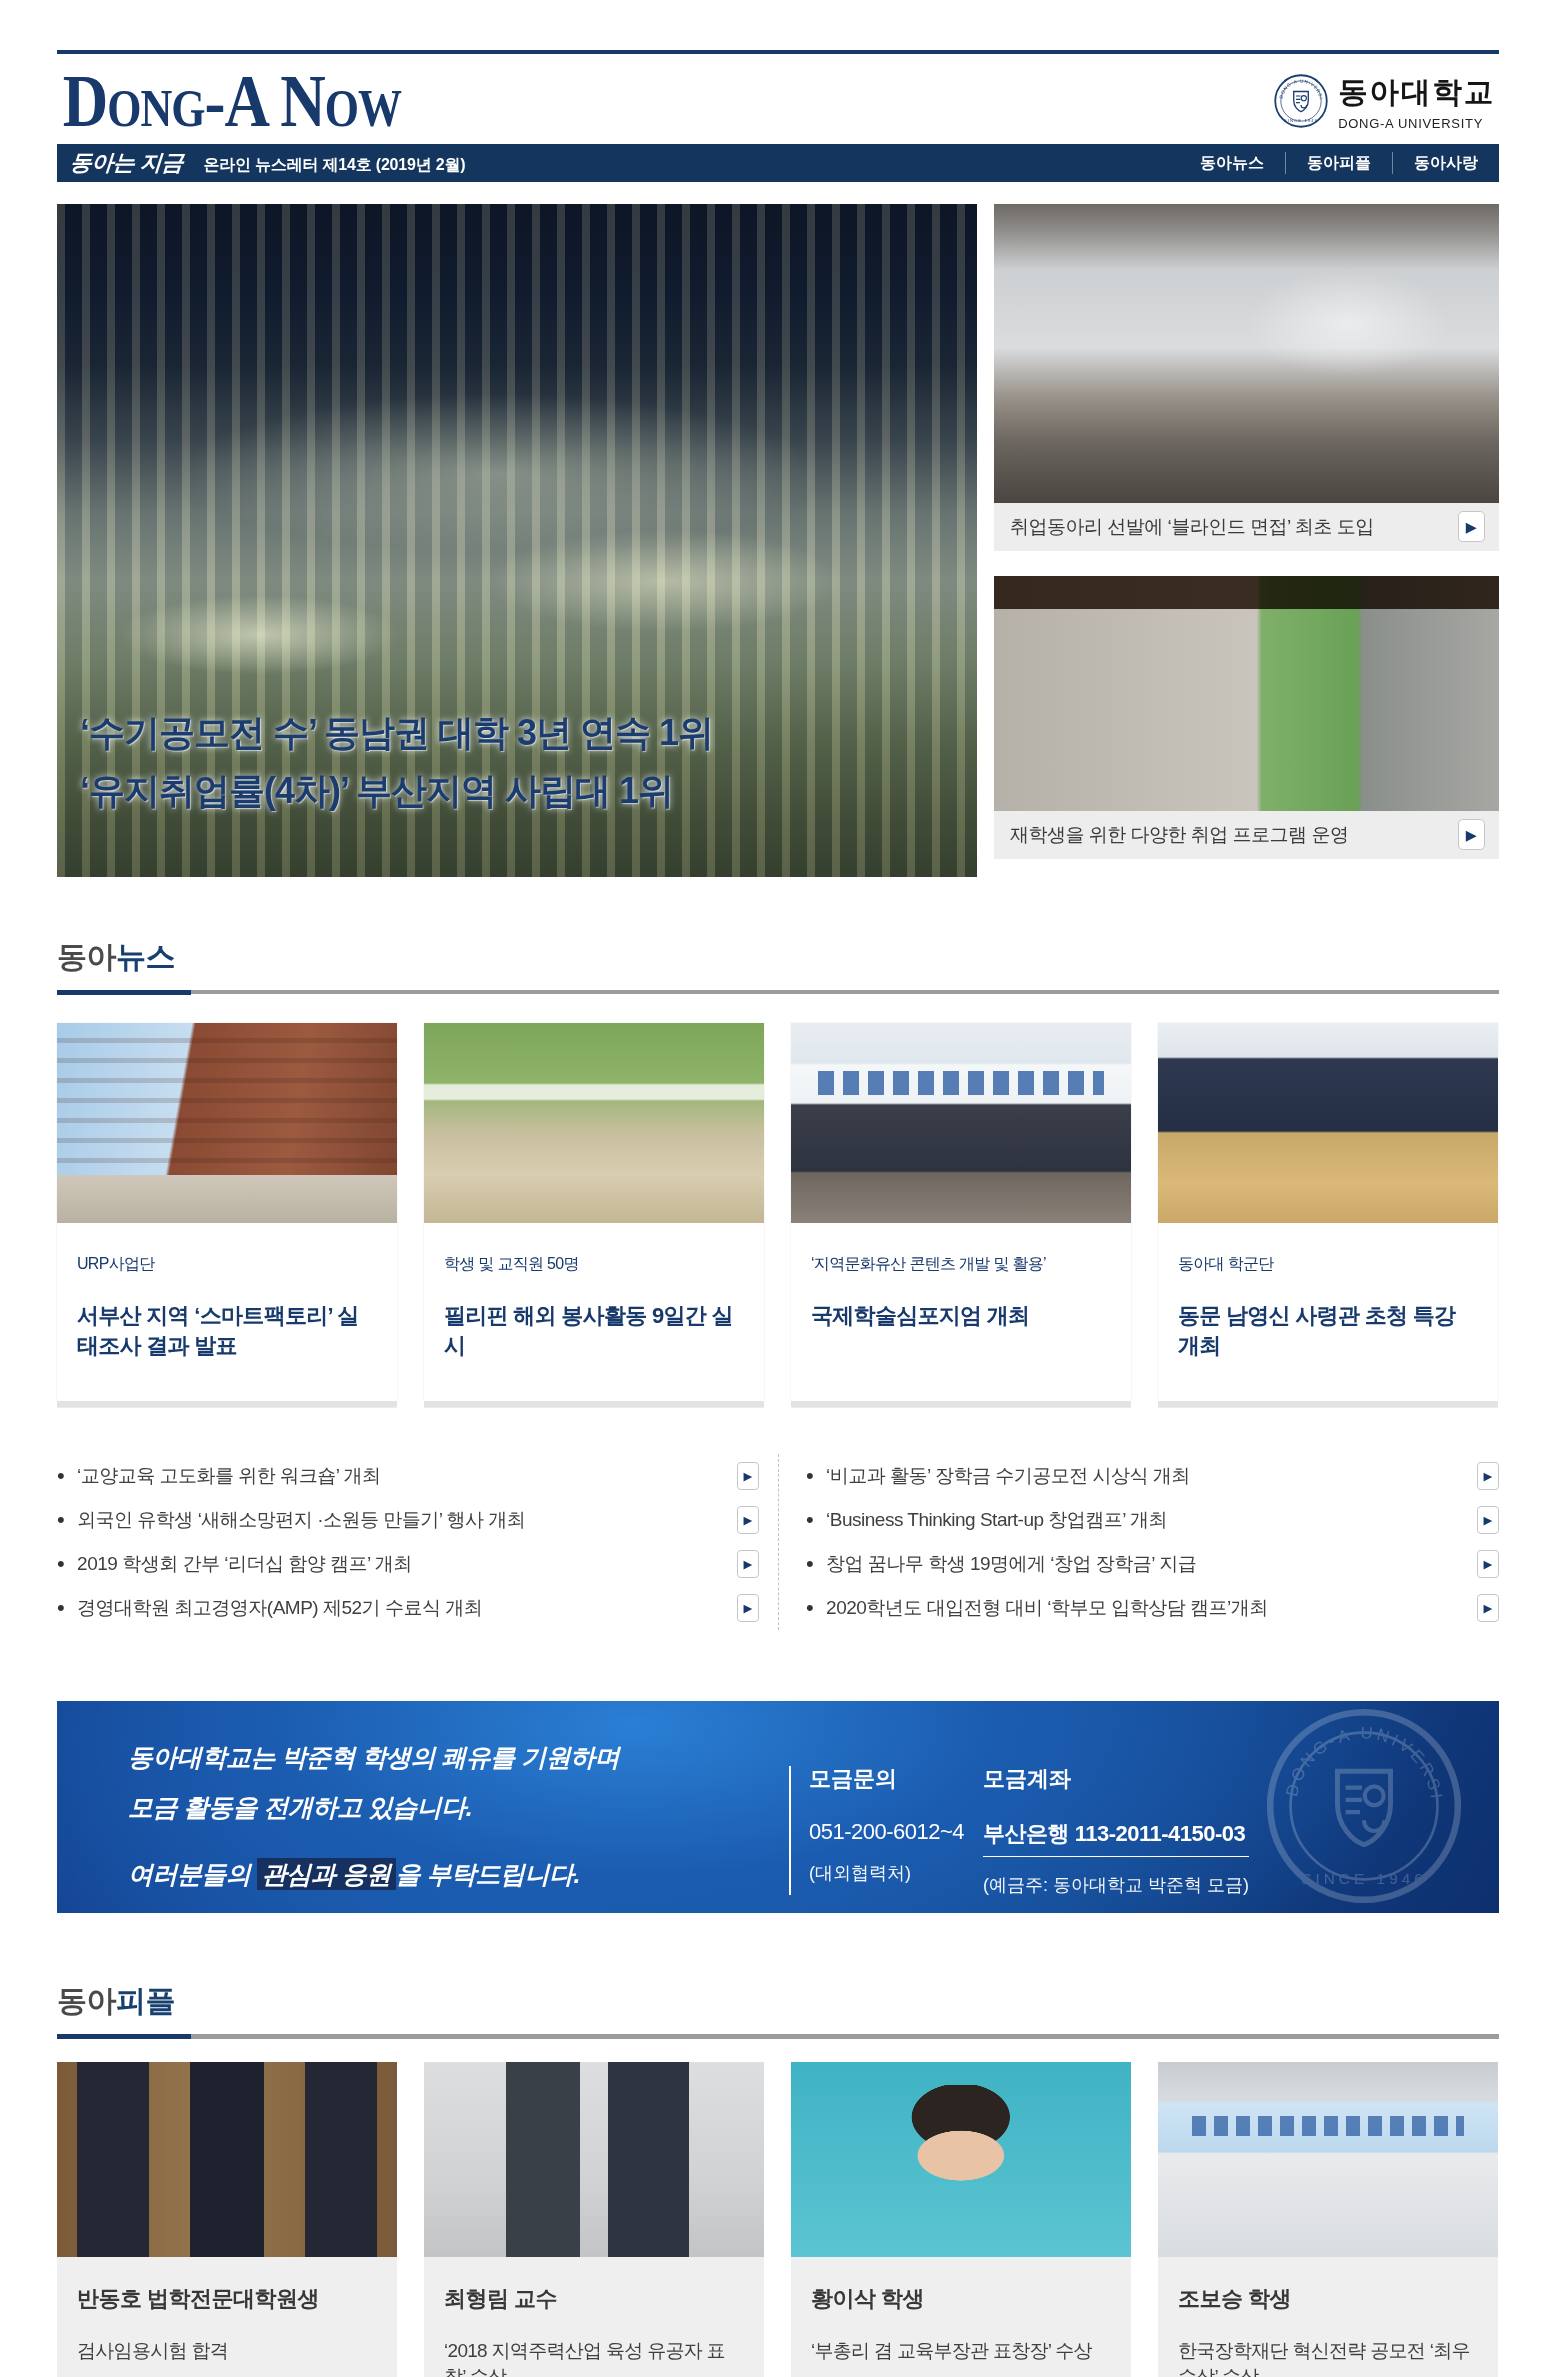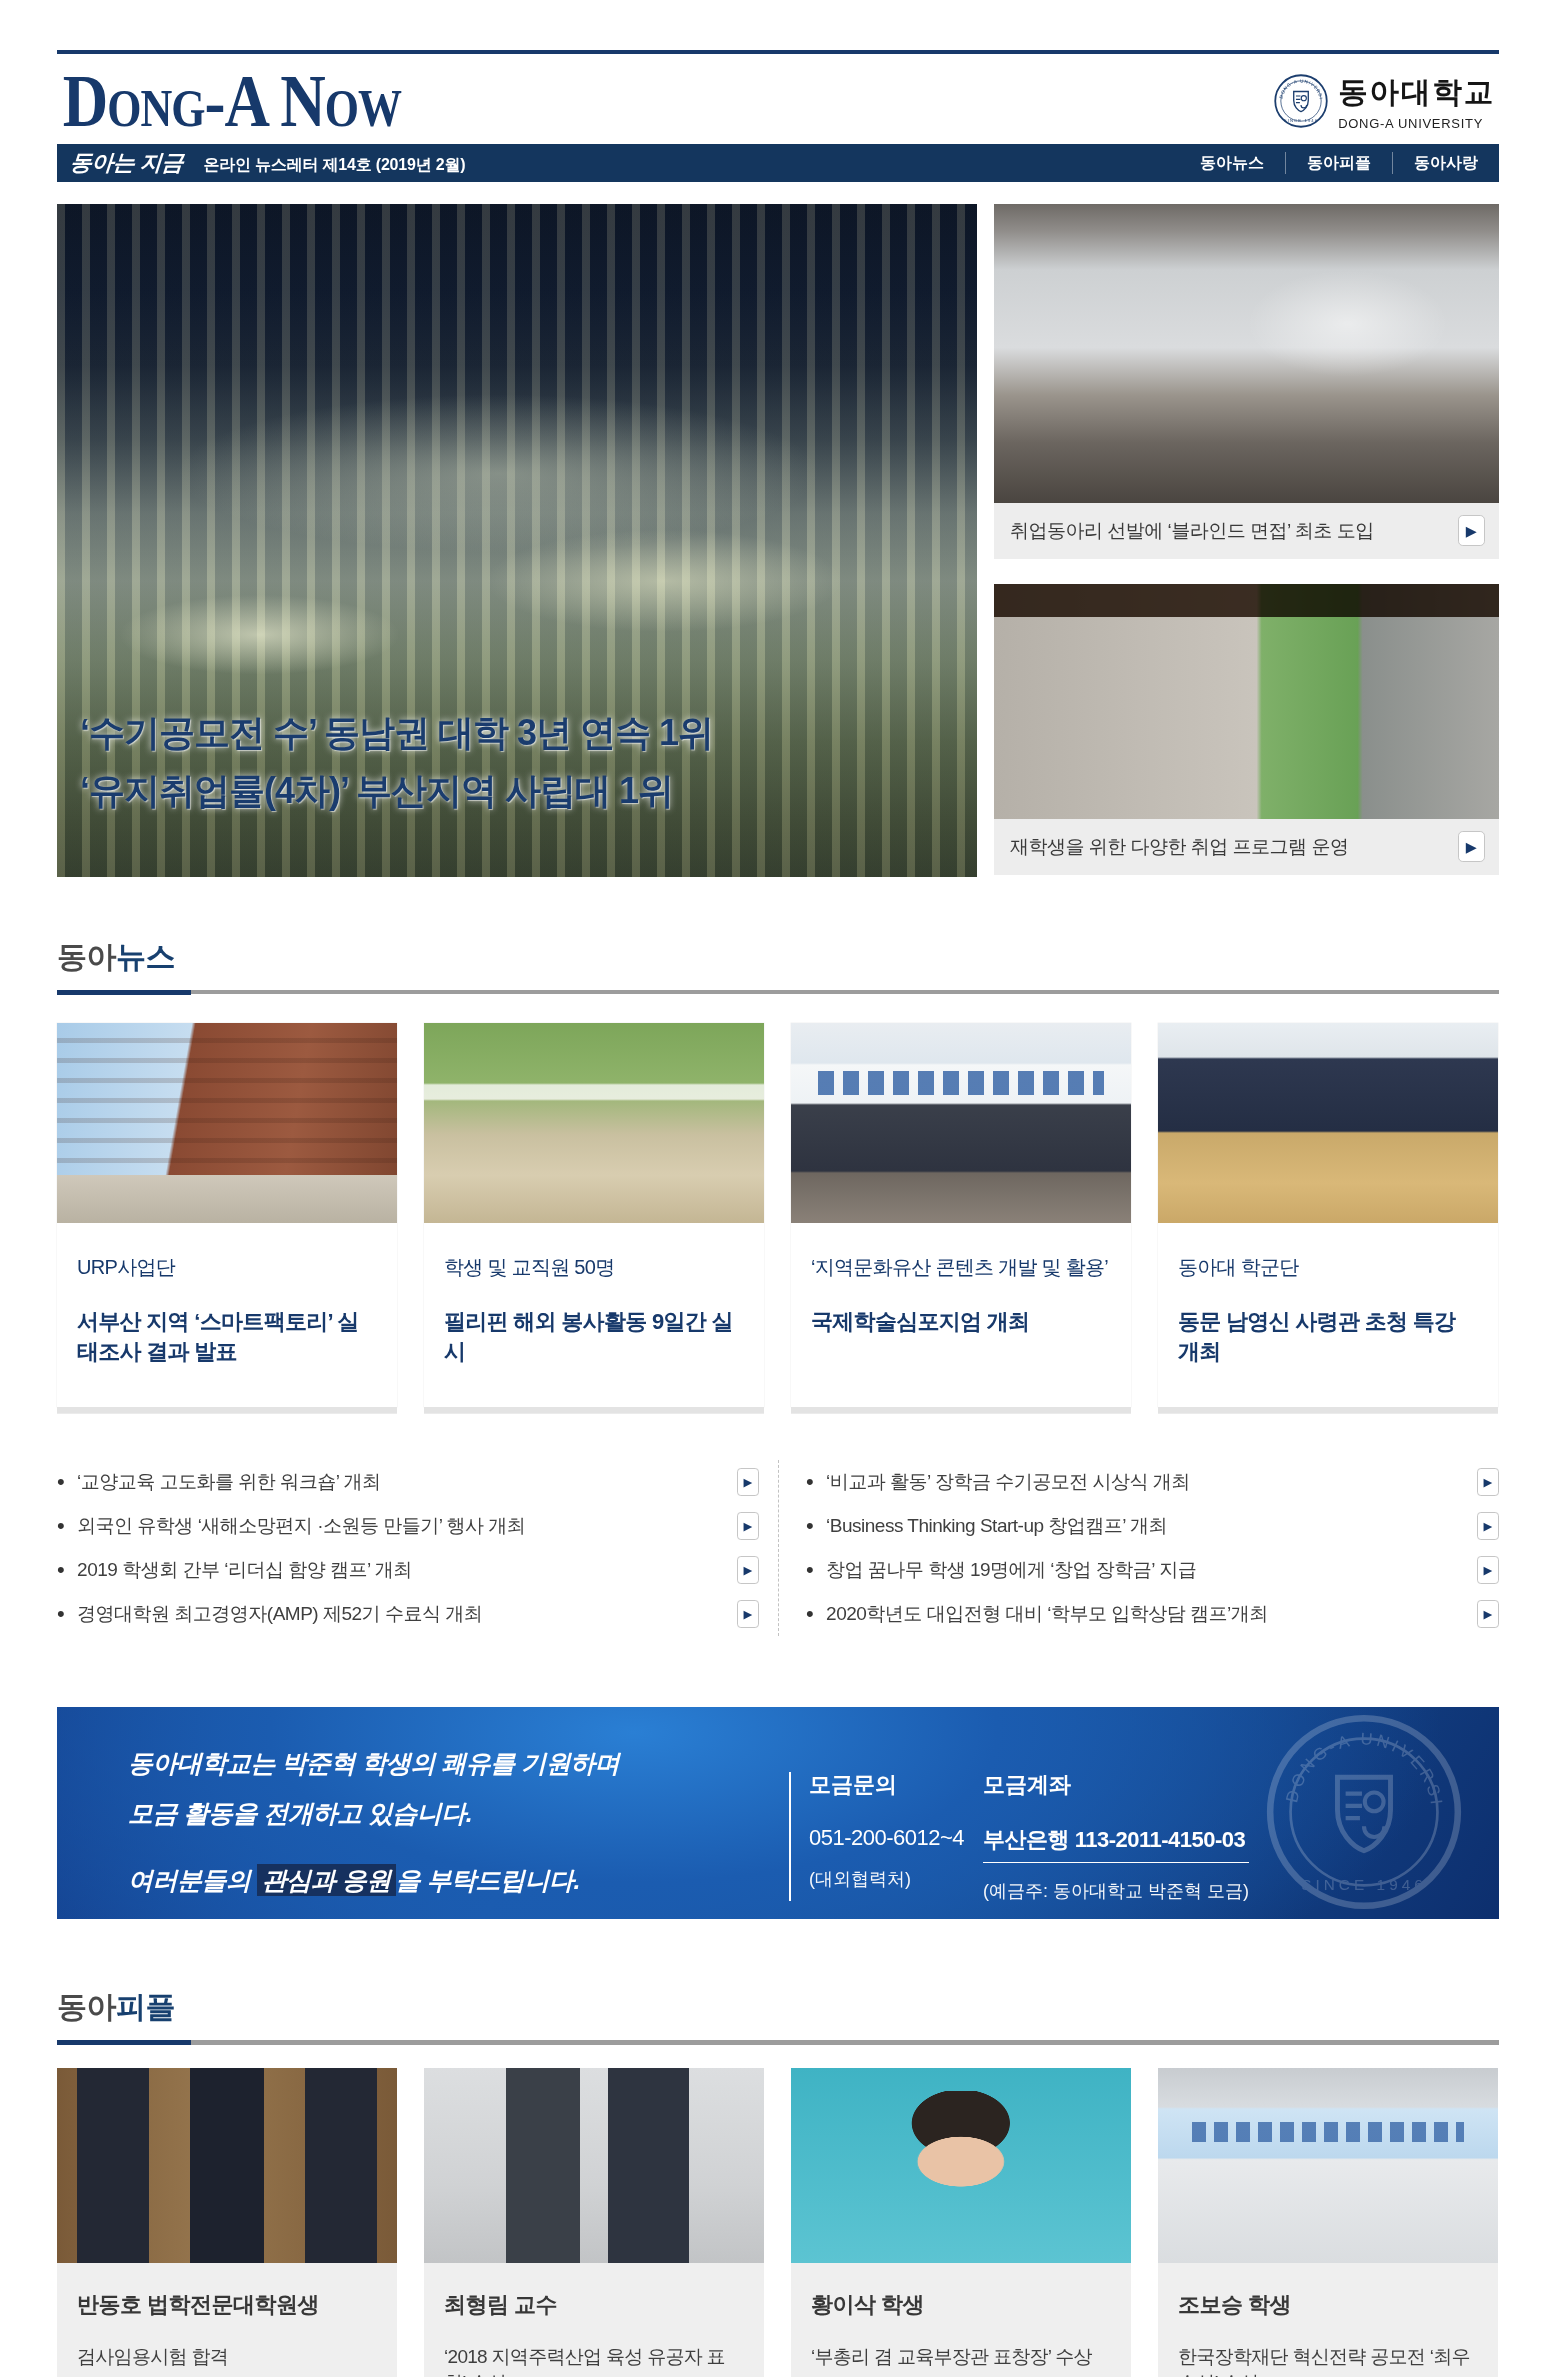--- a/index.html
+++ b/index.html
@@ -45,21 +45,21 @@
   .hero-headlines .hl{font-size:36px;font-weight:bold;color:#1a3c6e;letter-spacing:-1px;line-height:1.62;
     text-shadow:0 0 7.6px rgba(255,255,255,.85),1px 1px 1px rgba(255,255,255,.55);}
   .hero-side{flex:1;display:flex;flex-direction:column;}
   .side-item{cursor:pointer;}
   .side-photo-1{height:299px;background:
     radial-gradient(ellipse 143px 76px at 70% 40%, rgba(255,255,255,.5), transparent 70%),
     linear-gradient(180deg,#6e6a66 0%,#908d8a 9%,#cdd0d2 22%,#dadcde 48%,#9a948c 64%,#6b655f 80%,#4a4540 100%);}
   .side-photo-2{height:235px;margin-top:25px;background:
     linear-gradient(90deg,#b5b0a8 0%,#c9c4bc 52%,#7fb069 53%,#69a156 72%,#8a8f8c 73%,#a7a7a3 100%),
     linear-gradient(180deg,#4a3a2e 0%,#4a3a2e 14%,transparent 14%);background-blend-mode:multiply;}
-  .side-caption{height:56px;background:var(--caption-bg);display:flex;align-items:center;justify-content:space-between;padding:0 14.3px 0 16px;text-align:center;}
+  .side-caption{height:48px;background:var(--caption-bg);display:flex;align-items:center;justify-content:space-between;padding:0 14.3px 0 16px;text-align:center;}
   .side-caption .cap{font-size:19px;color:#3a3a3a;letter-spacing:-0.5px;}
   .arrow-btn{width:27px;height:31px;background:#fff;border:1px solid #c6c6c6;border-radius:4.8px;
     display:flex;align-items:center;justify-content:center;color:var(--navy);font-size:14.3px;flex:none;cursor:pointer;}
 
   
   .section-head{font-size:30px;font-weight:bold;letter-spacing:-0.5px;}
   .section-head .pre{color:#4a4a4a;}
   .section-head .acc{color:var(--accent);}
   .section-rule{margin-top:12.4px;height:4.3px;background:var(--rule-gray);position:relative;}
   .section-rule::before{content:"";position:absolute;left:0;top:-0.5px;width:134px;height:5.2px;background:var(--navy);}
@@ -72,21 +72,21 @@
   .np1{background:linear-gradient(180deg,rgba(0,0,0,0) 76%,#cfc8ba 76%,#b9b2a2 100%),
     repeating-linear-gradient(0deg, rgba(60,30,20,.18) 0 4.8px, transparent 4.8px 20px),
     linear-gradient(100deg,#a8cbe8 0%,#c6ddf0 36%,#8a4a33 37%,#9c5a40 68%,#7e452f 100%);}
   .np2{background:linear-gradient(180deg,rgba(255,255,255,0) 30%,rgba(255,255,255,.75) 31%,rgba(255,255,255,.75) 38%,rgba(255,255,255,0) 39%),
     linear-gradient(180deg,#7da65a 0%,#8fb36a 30%,#c9c0a0 56%,#d8cdb0 76%,#c4b694 100%);}
   .np3{background:linear-gradient(180deg,#e9edf1 0%,#dfe7ee 20%,#f5f7f8 21%,#eef2f5 40%,#3a3f4a 41%,#2e3340 74%,#6e6760 75%,#8a8178 100%);position:relative;overflow:hidden;}
   .np3::before{content:"";position:absolute;left:8%;right:8%;top:24%;height:12%;
     background:repeating-linear-gradient(90deg,#2f5fa3 0 16px,transparent 16px 25px);opacity:.8;}
   .np4{background:linear-gradient(180deg,#e9eef2 0%,#dfe5ea 17%,#2e3850 18%,#242e44 54%,#c9a96a 55%,#d9b878 80%,#caa868 100%);}
   .card-caption{padding:31px 20px 40px;}
-  .card-sub{font-size:20px;color:var(--navy);letter-spacing:-0.7px;}
+  .card-sub{font-size:16px;color:var(--navy);letter-spacing:-0.7px;}
   .card-title{font-size:22px;font-weight:bold;color:var(--navy);letter-spacing:-0.7px;margin-top:26px;}
 
   
   .bullets{display:flex;margin-top:53px;}
   .bullet-col{width:721px;padding-right:19px;}
   .bullet-col.right{border-left:1.4px dashed #c2c2c2;padding-left:27px;padding-right:0;}
   .bullet-row{display:flex;align-items:center;height:44px;}
   .bullet-dot{font-size:22px;color:#333;margin-right:12.4px;line-height:1;}
   .bullet-text{flex:1;font-size:19px;color:var(--text-dark);letter-spacing:-0.5px;}
   .bullet-row .arrow-btn{width:22px;height:27.6px;font-size:11.4px;border-radius:3.8px;}

